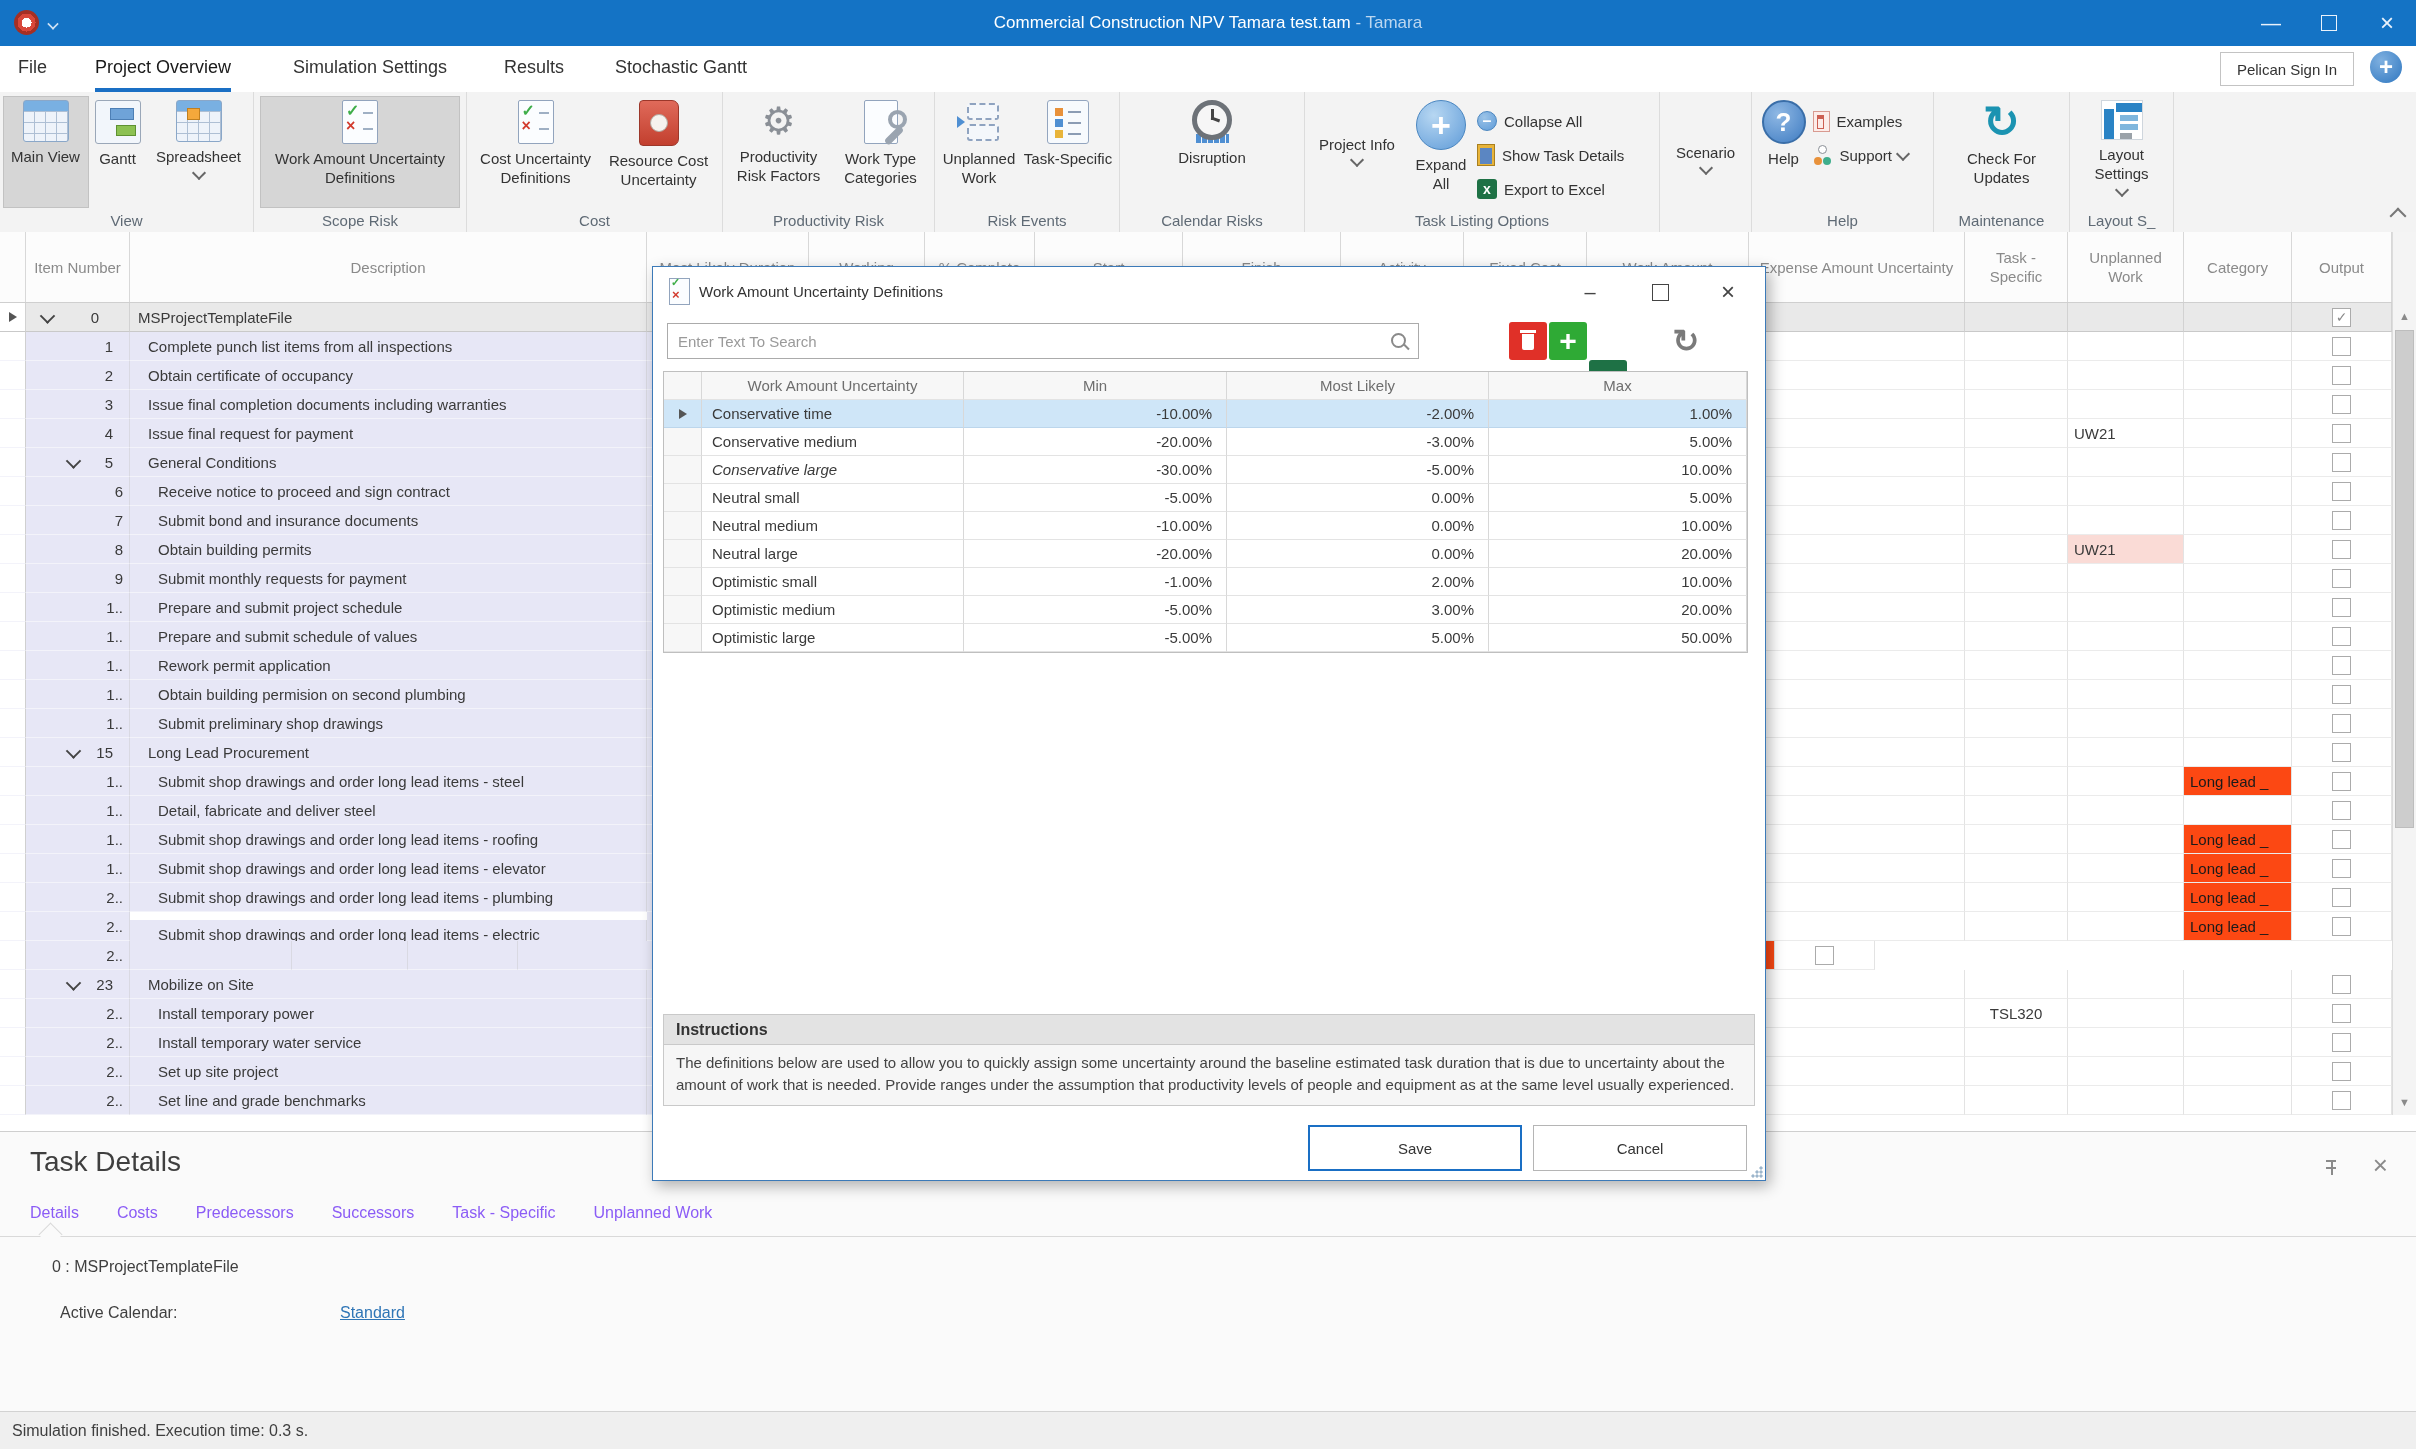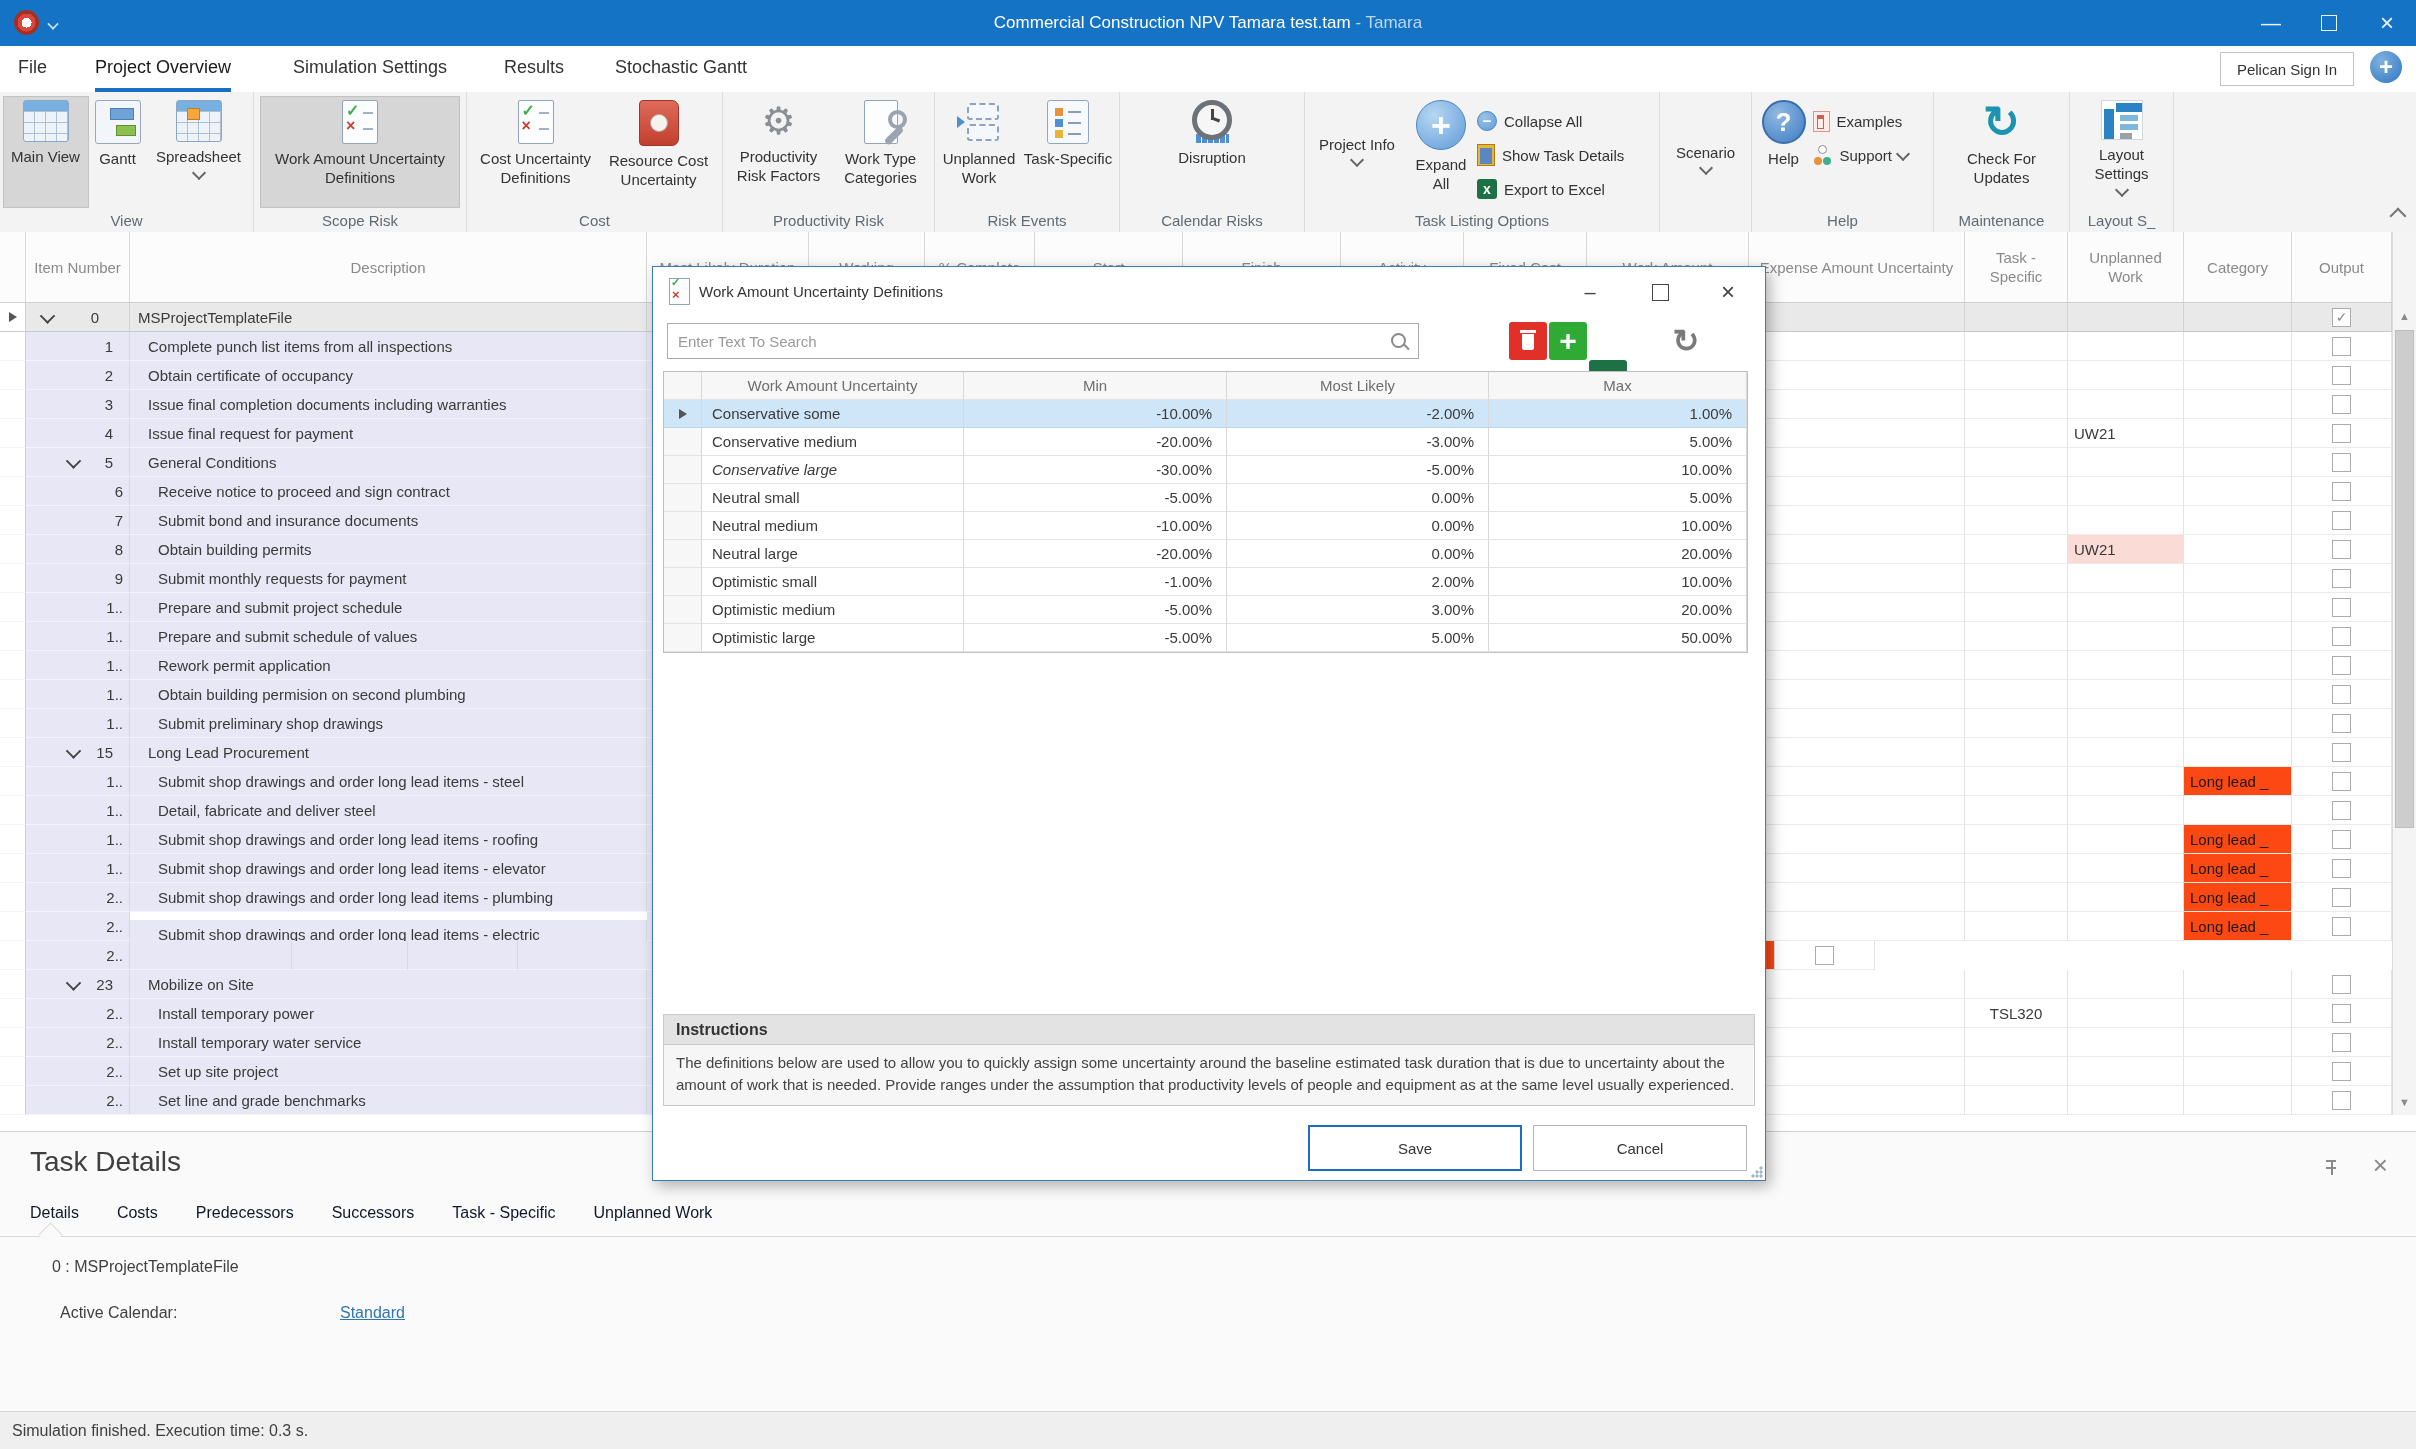--- a/index.html
+++ b/index.html
@@ -141,21 +141,21 @@
   .orange{background:#fc4813 !important;color:#1a1a1a;}
   .pinkbg{background:#fadbd6 !important;}
   .vscroll{position:absolute;left:2392px;top:232px;width:24px;height:883px;background:#f4f4f4;border-left:1px solid #dcdcdc;box-sizing:border-box;}
   .varrow{position:absolute;left:0;width:23px;height:24px;display:flex;align-items:center;justify-content:center;
       color:#8a8a8a;font-size:11px;}
   .vthumb{position:absolute;left:2px;width:19px;background:#cdcdcd;border:1px solid #bdbdbd;box-sizing:border-box;}
 
   
   .panel{position:absolute;left:0;top:1131px;width:2416px;height:280px;background:#fafafa;border-top:1px solid #cfcfcf;box-sizing:border-box;}
   .ptitle{position:absolute;left:30px;top:14px;font-size:28px;color:#3f3f3f;}
-  .ptabs{position:absolute;left:30px;top:72px;display:flex;font-size:16px;color:#0f172a;}
+  .ptabs{position:absolute;left:30px;top:72px;display:flex;font-size:16px;color:#8b5cf6;}
   .ptab{margin-right:38px;padding-bottom:10px;}
   .ptabline{position:absolute;left:0;top:104px;width:2416px;height:1px;background:#d9d9d9;}
   .notch{position:absolute;top:94px;width:16px;height:16px;background:#fafafa;border-left:1px solid #d9d9d9;
       border-top:1px solid #d9d9d9;transform:rotate(45deg);}
   .ptask{position:absolute;left:52px;top:126px;font-size:16px;color:#3f3f3f;}
   .pcal{position:absolute;left:60px;top:172px;font-size:16px;color:#3f3f3f;}
   .pcallink{position:absolute;left:340px;top:172px;font-size:16px;color:#2e75b6;text-decoration:underline;}
   .pin{position:absolute;right:74px;top:26px;width:20px;height:20px;}
   .pin::before{content:"";position:absolute;left:4px;top:2px;width:10px;height:2px;background:#8a8a8a;
       box-shadow:0 7px 0 #8a8a8a;}
@@ -1107,21 +1107,21 @@
           <div class="dcell" style="width: 262px; justify-content: center;">Work Amount Uncertainty</div>
           <div class="dcell" style="width: 263px; justify-content: center;">Min</div>
           <div class="dcell" style="width: 262px; justify-content: center;">Most Likely</div>
           <div class="dcell" style="width: 258px; justify-content: center;">Max</div>
         </div>
       <div id="dlg-rows">
           <div class="drow dsel">
             <div class="dcell rowh" style="width: 38px;">
               <div class="tri"></div>
             </div>
-            <div class="dcell name" style="width: 262px;">Conservative some</div>
+            <div class="dcell name" style="width: 262px;">Conservative time</div>
             <div class="dcell numv" style="width: 263px;">-10.00%</div>
             <div class="dcell numv" style="width: 262px;">-2.00%</div>
             <div class="dcell numv" style="width: 258px;">1.00%</div>
           </div>
           <div class="drow">
             <div class="dcell rowh" style="width: 38px;"></div>
             <div class="dcell name" style="width: 262px;">Conservative medium</div>
             <div class="dcell numv" style="width: 263px;">-20.00%</div>
             <div class="dcell numv" style="width: 262px;">-3.00%</div>
             <div class="dcell numv" style="width: 258px;">5.00%</div>

